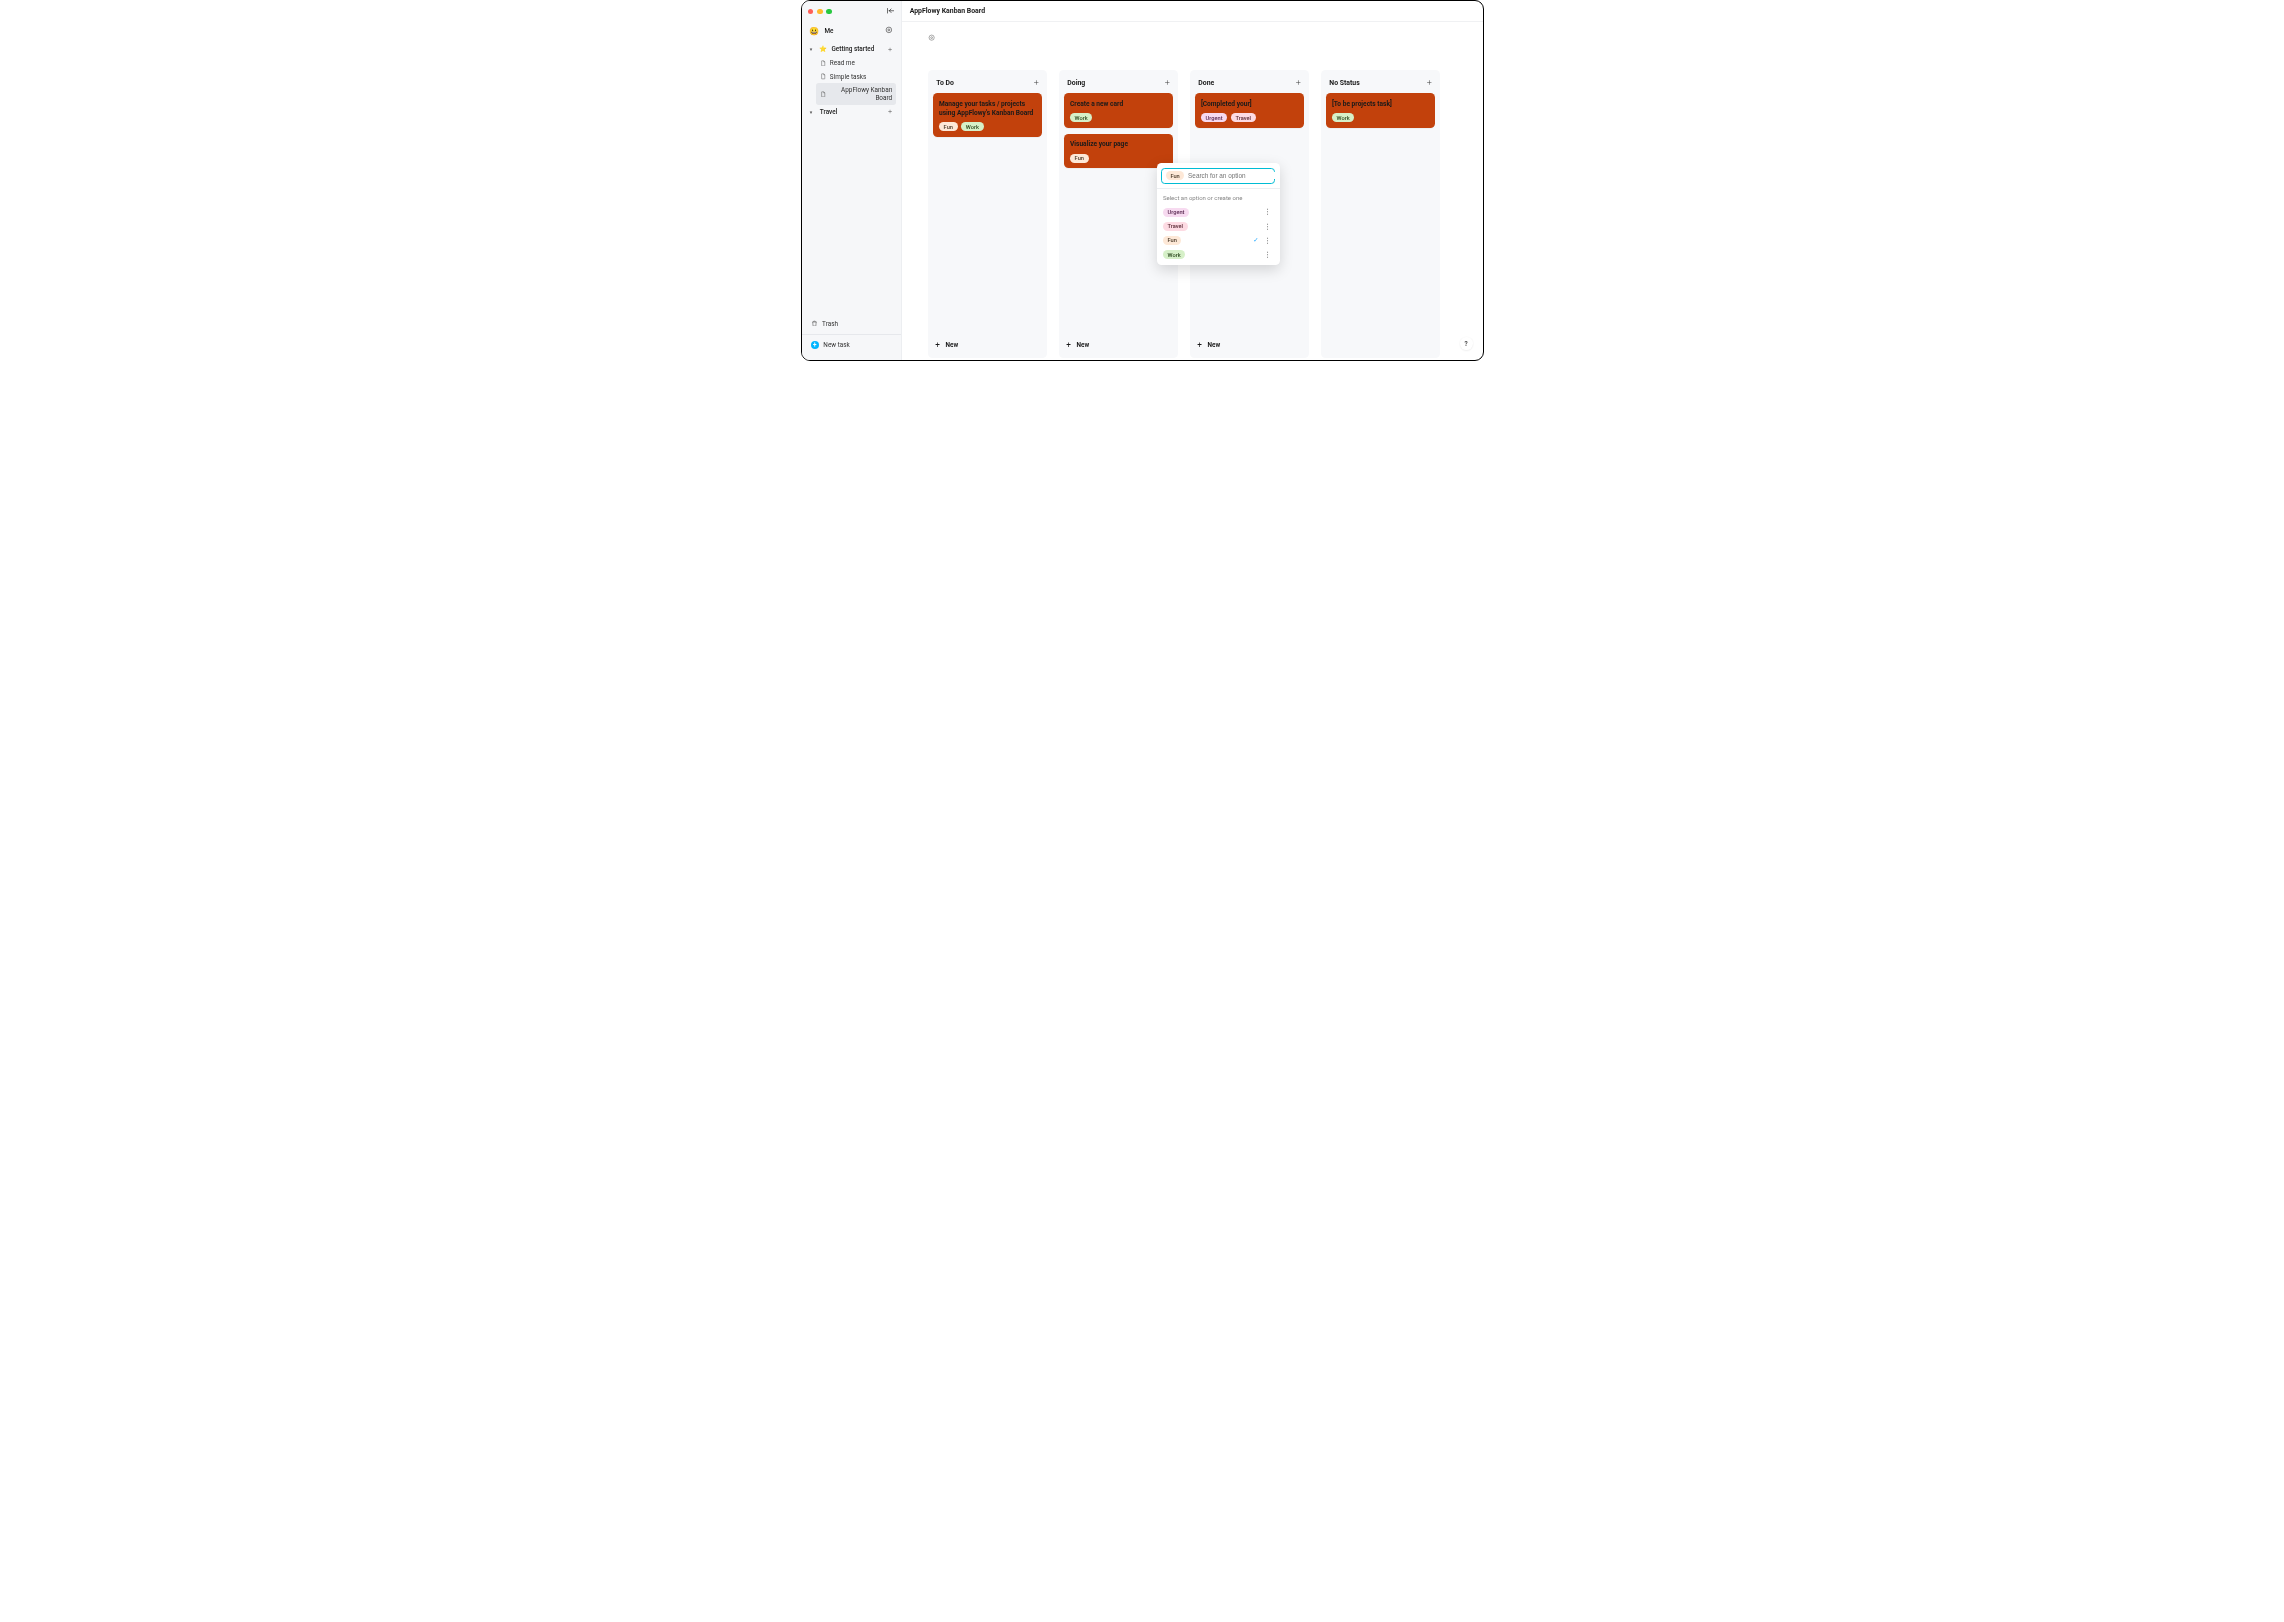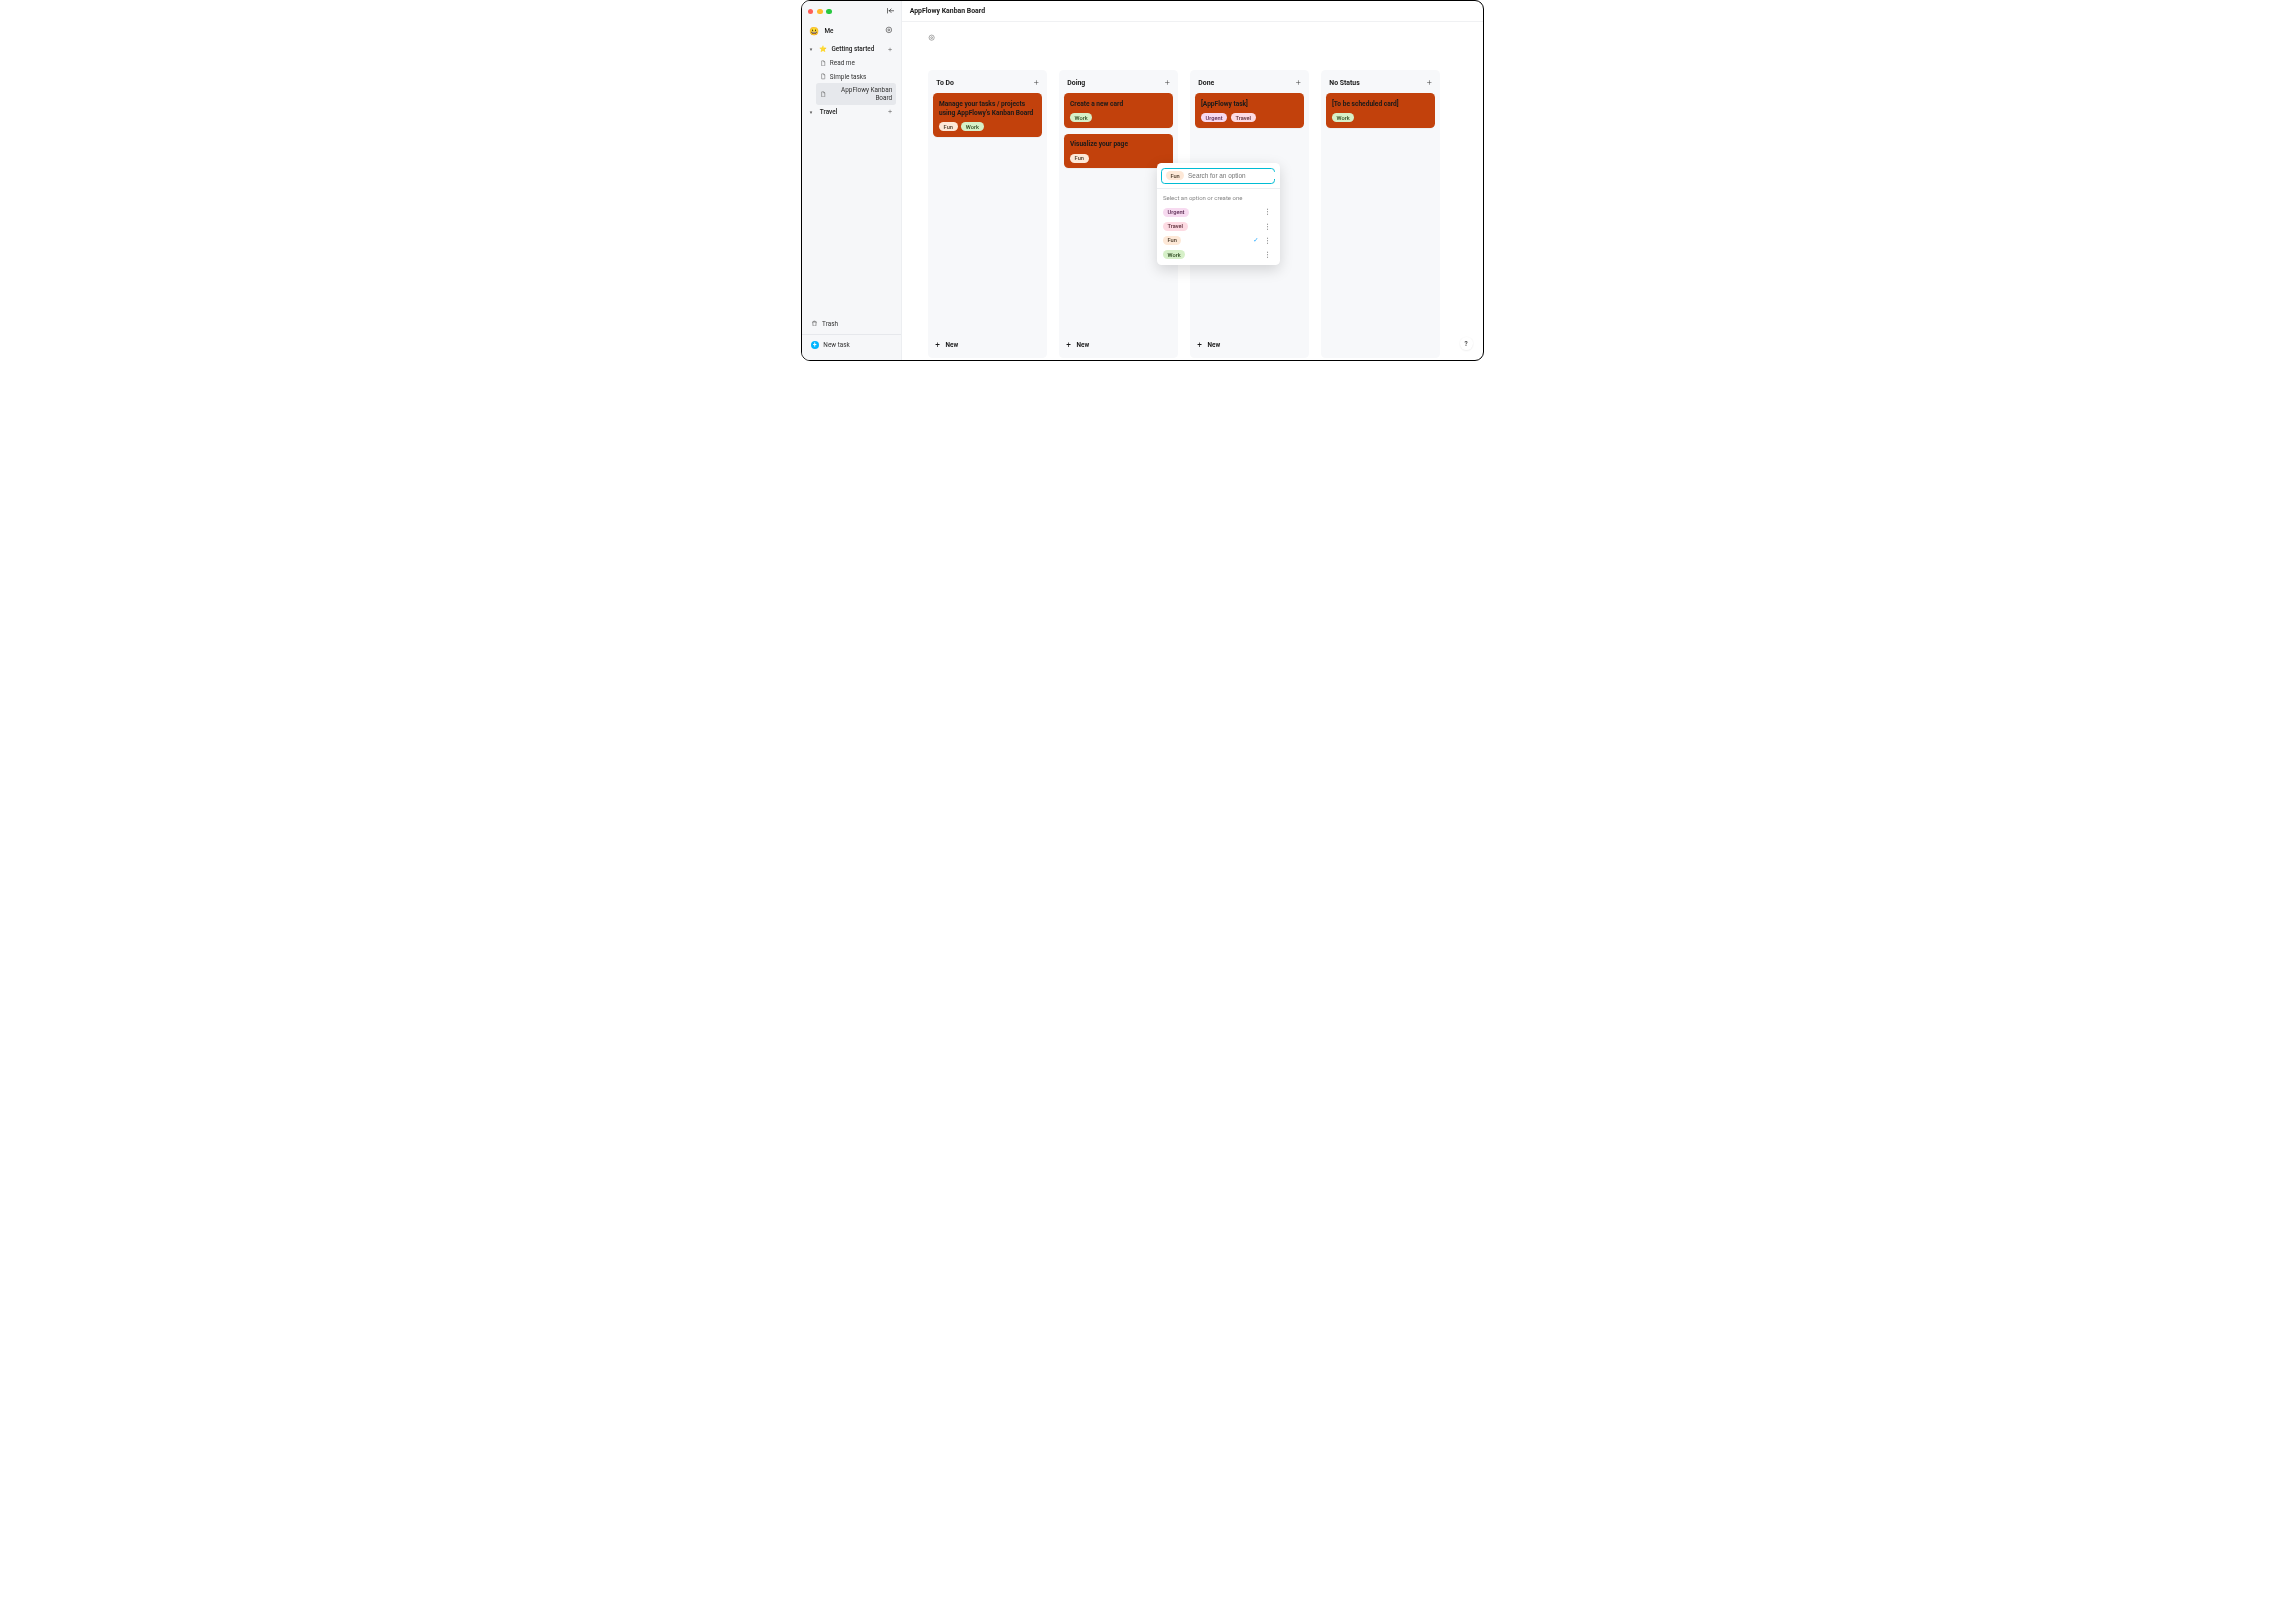--- a/index.html
+++ b/index.html
@@ -309,40 +309,40 @@
               <span>New</span>
             </div>
           </div>
           <div class="column">
             <div class="col-header">
               <span>Done</span>
               <span class="plus">+</span>
             </div>
             <div class="cards">
               <div class="card">
-                <div class="card-title">[AppFlowy task]</div>
+                <div class="card-title">[Completed your]</div>
                 <div class="tags">
                   <span class="tag tag-urgent">Urgent</span>
                   <span class="tag tag-travel">Travel</span>
                 </div>
               </div>
             </div>
             <div class="col-footer">
               <span class="plus">+</span>
               <span>New</span>
             </div>
           </div>
           <div class="column">
             <div class="col-header">
               <span>No Status</span>
               <span class="plus">+</span>
             </div>
             <div class="cards">
               <div class="card">
-                <div class="card-title">[To be scheduled card]</div>
+                <div class="card-title">[To be projects task]</div>
                 <div class="tags">
                   <span class="tag tag-work">Work</span>
                 </div>
               </div>
             </div>
           </div>
         </div>
 
       <div class="popover">
         <div class="search-box">

